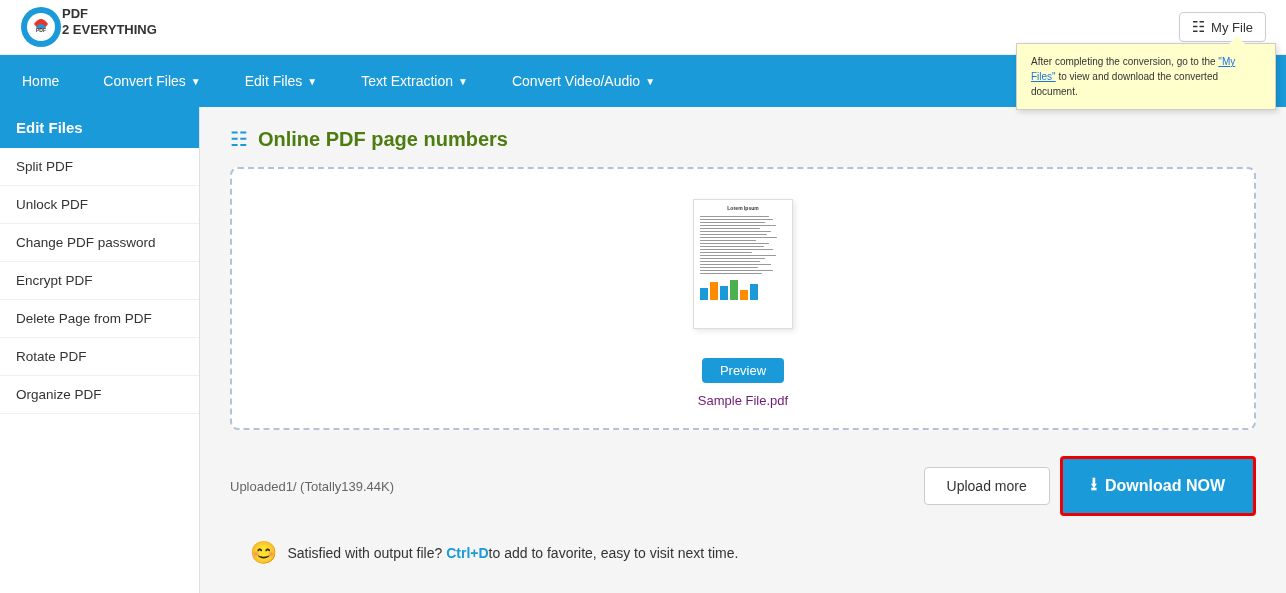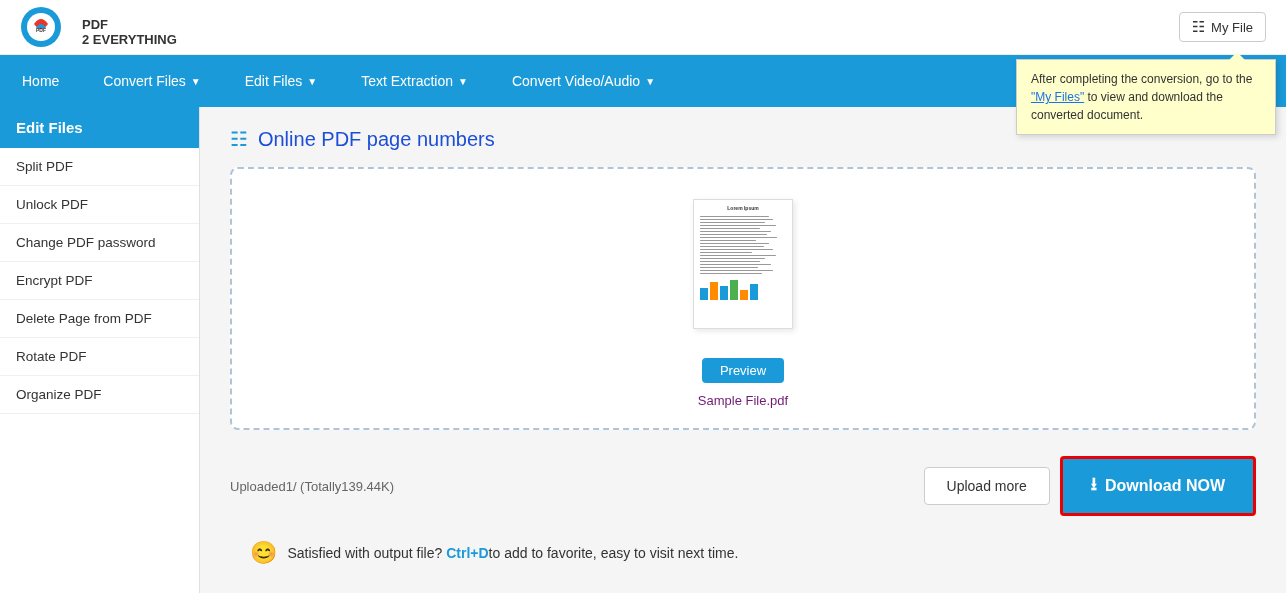--- a/index.html
+++ b/index.html
@@ -10,22 +10,22 @@
       background: #fff;
       display: flex;
       align-items: center;
       padding: 8px 20px;
       border-bottom: 1px solid #eee;
       position: relative;
       height: 55px;
     }
     .logo-area {
       display: flex;
-      align-items: flex-end;
-      gap: 20px;
+      align-items: flex-start;
+      gap: 0;
     }
     .logo-icon {
       width: 42px;
       height: 42px;
     }
     .my-file-btn {
       margin-left: auto;
       display: flex;
       align-items: center;
       gap: 6px;
@@ -34,27 +34,27 @@
       padding: 5px 12px;
       cursor: pointer;
       background: #fff;
       font-size: 13px;
       color: #333;
     }
 
     
     .tooltip-box {
       position: absolute;
-      top: 59px;
+      top: 43px;
       right: 10px;
       background: #ffffcc;
       border: 1px solid #ccc;
       padding: 10px 14px;
       width: 260px;
-      font-size: 12px;
+      font-size: 10px;
       line-height: 1.5;
       z-index: 100;
       box-shadow: 2px 2px 6px rgba(0,0,0,0.15);
       margin-left: 29px;
     }
     .tooltip-box::before {
       content: '';
       position: absolute;
       top: -8px;
       right: 30px;
@@ -121,23 +121,23 @@
       display: flex;
       align-items: center;
       gap: 10px;
       margin-bottom: 16px;
     }
     .page-title-icon {
       color: #1a9ad9;
       font-size: 20px;
     }
     .page-title {
-      color: #1d4ed8;
+      color: #4d7c0f;
       font-size: 20px;
-      font-weight: normal;
+      font-weight: bold;
     }
 
     
     .upload-area {
       border: 2px dashed #b0c4d8;
       border-radius: 8px;
       background: #fff;
       padding: 30px 20px 20px;
       min-height: 260px;
       display: flex;

